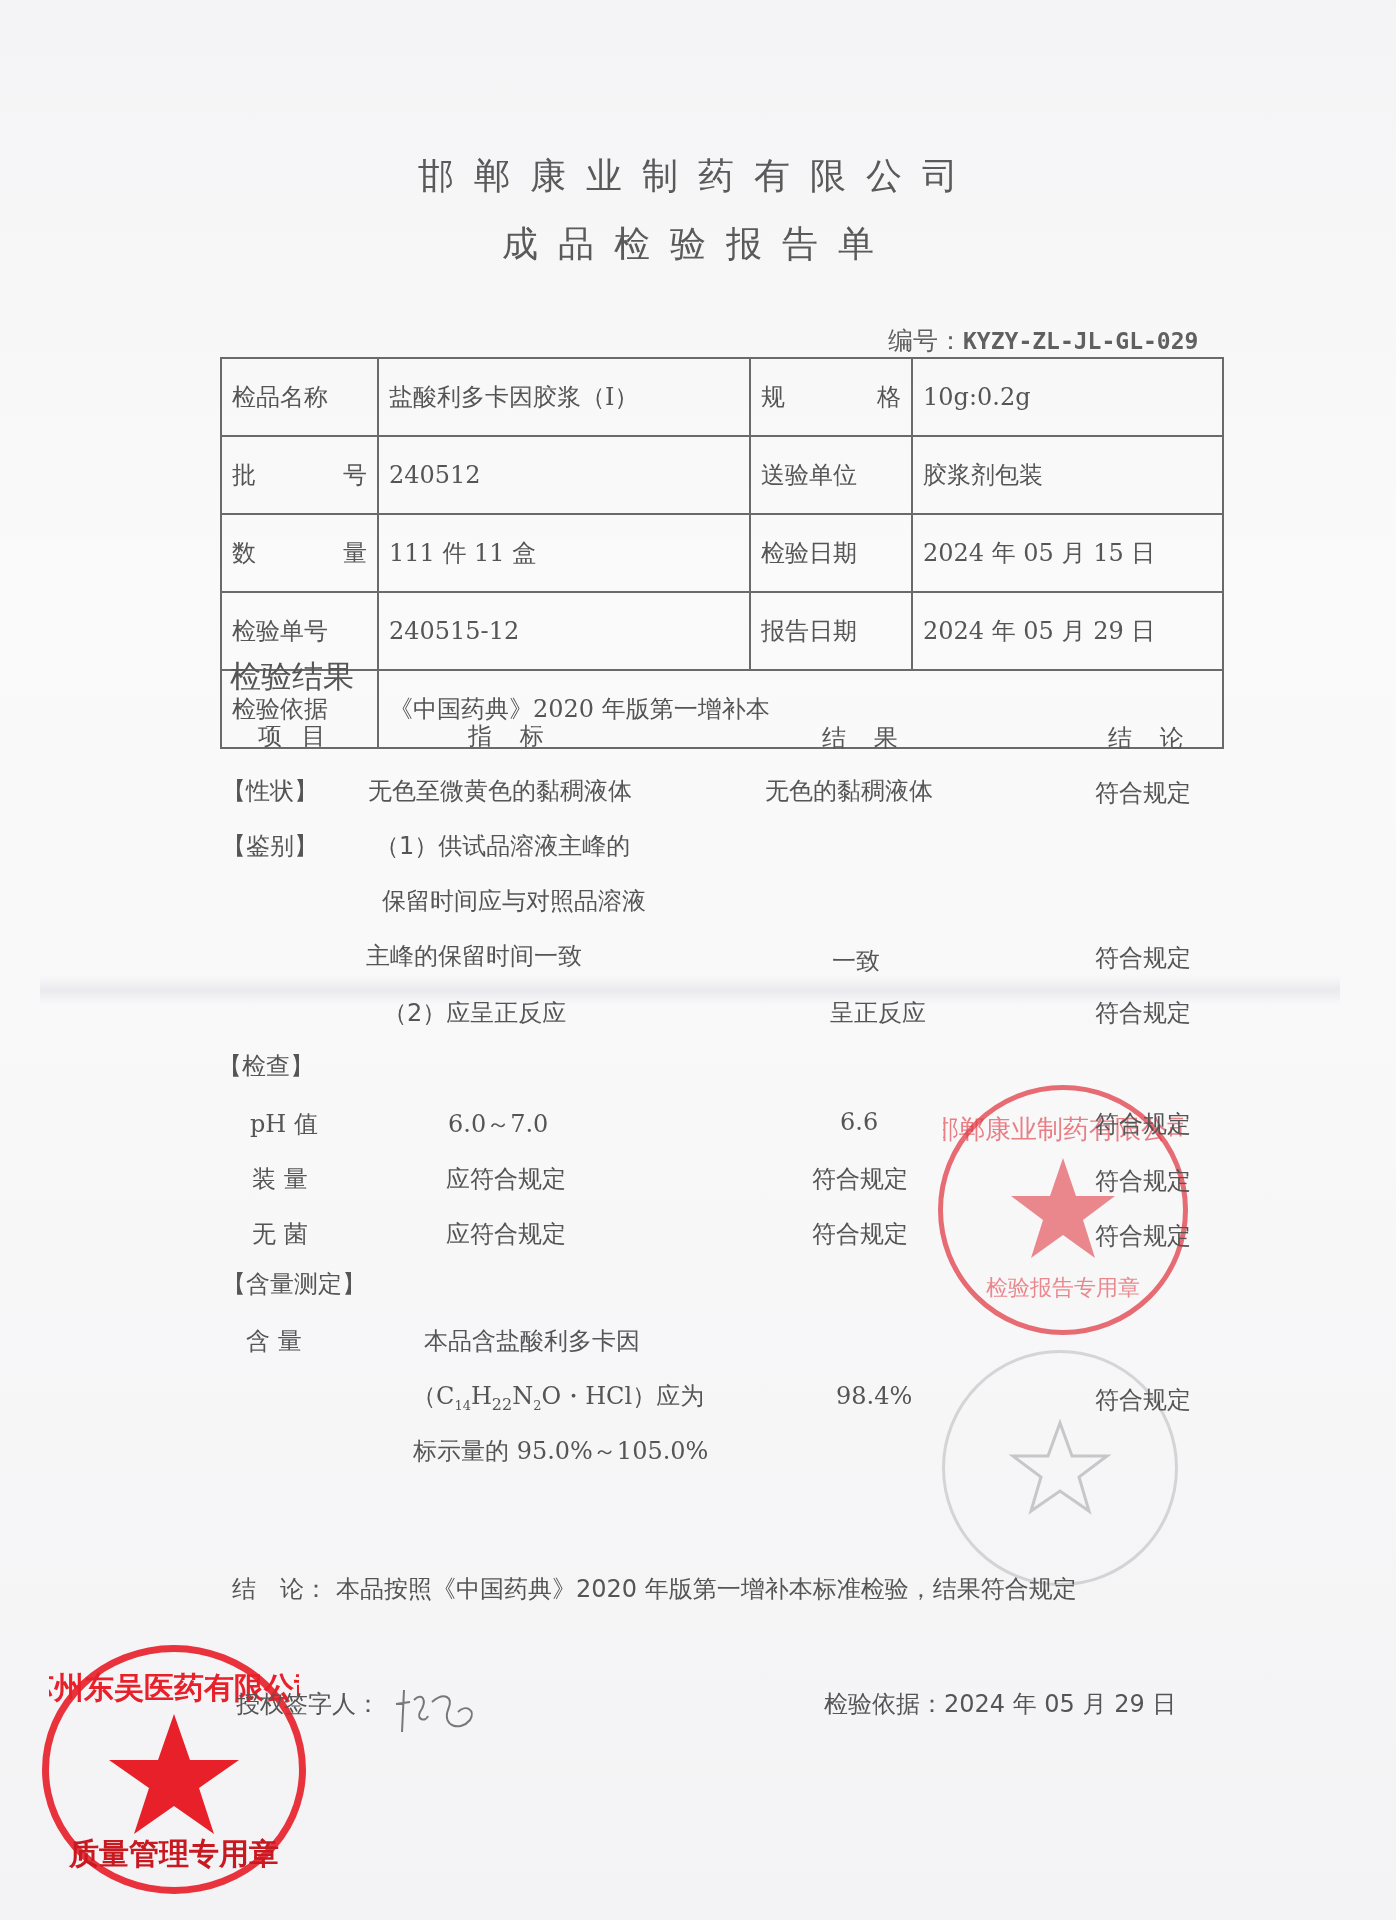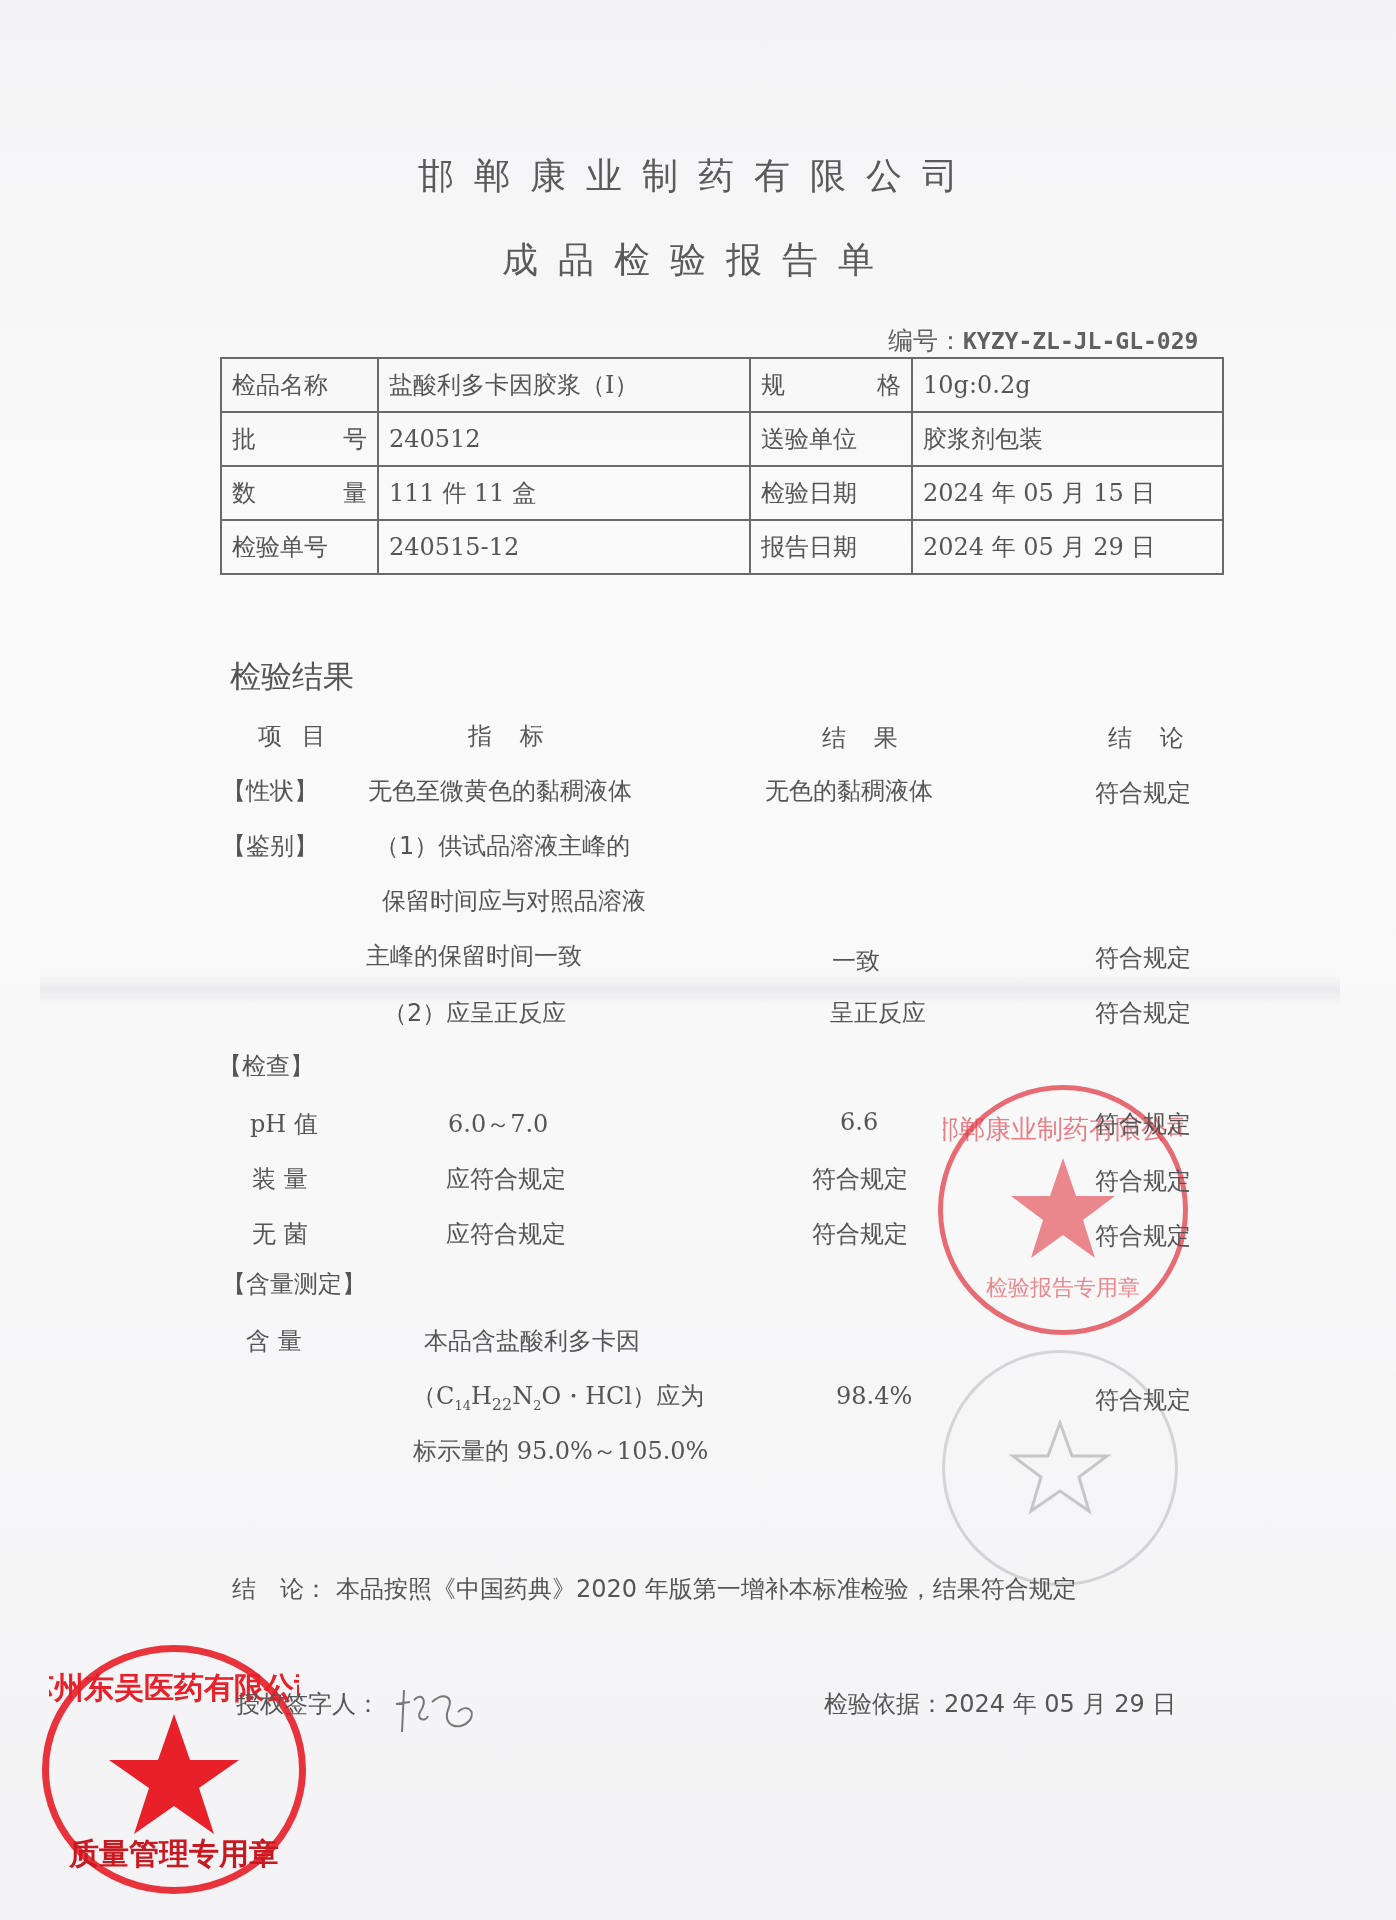--- a/index.html
+++ b/index.html
@@ -17,33 +17,33 @@
     position:absolute; left:40px; top:975px; width:1300px; height:30px;
     background:linear-gradient(180deg,rgba(230,230,234,0) 0%,rgba(225,225,230,0.6) 50%,rgba(230,230,234,0) 100%);
   }
   .abs { position:absolute; white-space:nowrap; }
   .company {
     left:0; width:1396px; top:152px; text-align:center;
     font-family:"DejaVu Sans","Liberation Sans",sans-serif;
     font-size:36px; letter-spacing:20px; color:#5a5a5a;
   }
   .doc-title {
-    left:0; width:1396px; top:236px; text-align:center;
+    left:0; width:1396px; top:220px; text-align:center;
     font-family:"DejaVu Sans","Liberation Sans",sans-serif;
     font-size:36px; letter-spacing:20px; color:#5a5a5a;
   }
   .doc-no { left:888px; top:324px; font-size:25px; color:#606060; }
   .doc-no .lbl { font-family:"DejaVu Sans","Liberation Sans",sans-serif; }
   .doc-no .val { font-family:"DejaVu Sans Mono","Liberation Mono",monospace; font-size:23px;font-weight:bold; }
 
   table.info {
     position:absolute; left:220px; top:357px; width:1004px;
     border-collapse:collapse; font-size:24px; color:#555;
   }
-  table.info td { border:2px solid #6a6a6a; padding:0 10px; height:52px; }
+  table.info td { border:2px solid #6a6a6a; padding:12px 10px; height:52px; }
   table.info td.lbl { width:135px; font-family:"DejaVu Sans","Liberation Sans",sans-serif; }
   table.info td.lbl2 { width:140px; font-family:"DejaVu Sans","Liberation Sans",sans-serif; }
   table.info td.v1 { width:350px; }
   .spread { display:flex; justify-content:space-between; }
 
   .sec-title { left:230px; top:656px; font-family:"DejaVu Sans","Liberation Sans",sans-serif; font-size:31px; color:#555; }
   .t { font-size:24px; color:#555; }
   .sans { font-family:"DejaVu Sans","Liberation Sans",sans-serif; }
 
   .stamp { position:absolute; border-radius:50%; }
@@ -98,20 +98,24 @@
         </td>
     <td class="v1">111 件 11 盒</td>
     <td class="lbl2">检验日期</td>
     <td>2024 年 05 月 15 日</td>
   </tr>
   <tr>
     <td class="lbl">检验单号</td>
     <td class="v1">240515-12</td>
     <td class="lbl2">报告日期</td>
     <td>2024 年 05 月 29 日</td>
+  </tr>
+  <tr>
+    <td class="lbl">检验依据</td>
+    <td colspan="3">《中国药典》2020 年版第一增补本</td>
   </tr>
 </tbody>
   </table>
 
 <div class="abs sec-title">检验结果</div>
 
 <div class="abs t sans" style="left:258px;top:720px;letter-spacing:6px;">项 目</div>
 <div class="abs t sans" style="left:468px;top:720px;letter-spacing:10px;">指  标</div>
 <div class="abs t sans" style="left:822px;top:722px;letter-spacing:10px;">结 果</div>
 <div class="abs t sans" style="left:1108px;top:722px;letter-spacing:10px;">结 论</div>

